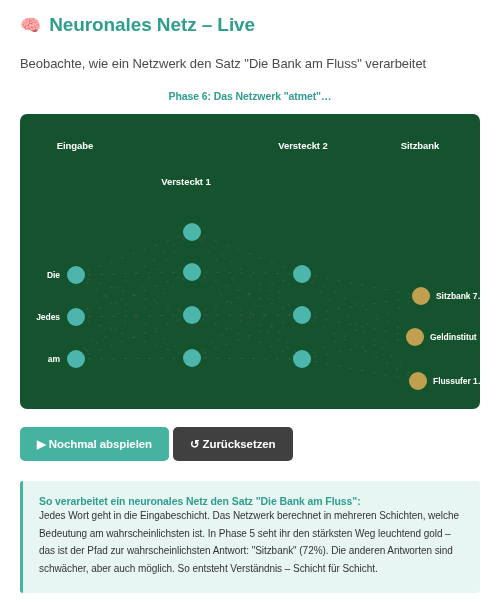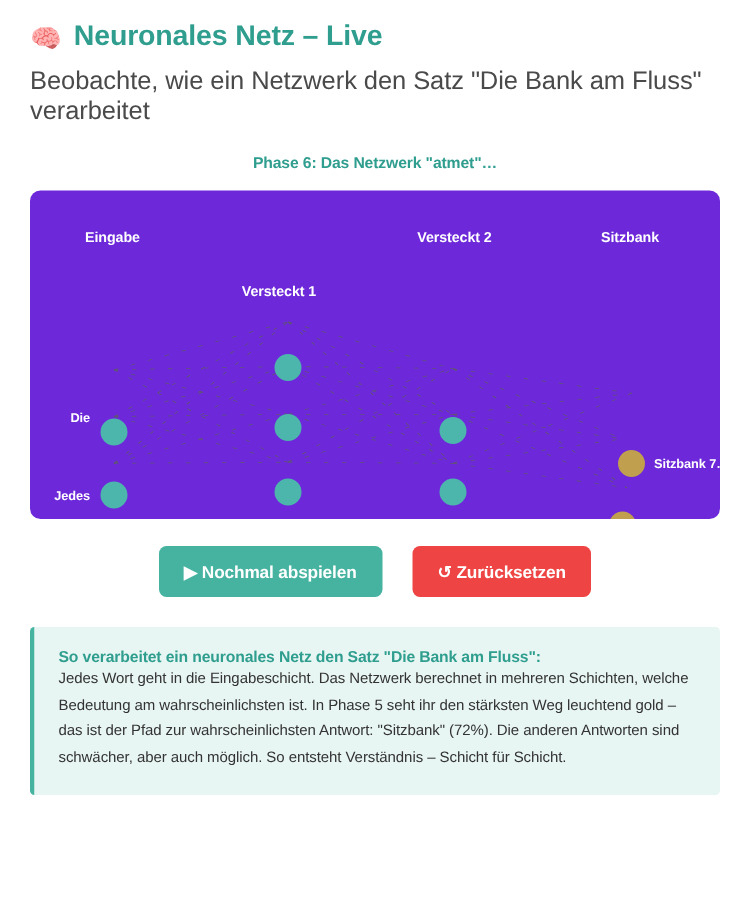--- a/index.html
+++ b/index.html
@@ -34,39 +34,39 @@
   }
   .page-title {
     font-size: 19px;
     font-weight: bold;
     color: #2f9e8f;
     letter-spacing: -0.1px;
     white-space: nowrap;
     text-align: center;
   }
   .subtitle {
-    margin-top: 8px;
-    font-size: 17px;
+    margin-top: 20px;
+    font-size: 13px;
     color: #4a4a4a;
     letter-spacing: -0.05px;
   }
   .phase-line {
     margin-top: 19px;
     text-align: center;
     font-size: 10.5px;
     font-weight: bold;
     color: #2f9e8f;
     letter-spacing: -0.1px;
   }
   
   .net-canvas {
     position: relative;
     margin-top: 12px;
-    height: 219px;
-    background: #6d28d9;
+    height: 295px;
+    background: #14532d;
     border-radius: 7px;
     overflow: hidden;
   }
   .net-canvas svg {
     position: absolute;
     inset: 0;
     width: 100%;
     height: 100%;
     display: block;
   }
@@ -94,38 +94,37 @@
     color: #ffffff;
     white-space: nowrap;
     transform: translateY(-50%);
     letter-spacing: -0.05px;
   }
   .node-label.left  { text-align: right; transform: translate(-100%, -50%); }
   .node-label.right { text-align: left; }
   
   .btn-row {
     display: flex;
-    justify-content: center;
-    gap: 20px;
+    gap: 4px;
     margin-top: 18px;
   }
   .btn {
     border: none;
     border-radius: 5px;
     color: #ffffff;
     font-family: "Liberation Sans", sans-serif;
     font-size: 11.5px;
     font-weight: bold;
     padding: 10px 17px;
     cursor: pointer;
     letter-spacing: -0.1px;
     white-space: nowrap;
   }
   .btn-replay { background: #45b3a0; }
-  .btn-reset  { background: #ef4444; }
+  .btn-reset  { background: #404040; }
   
   .explain {
     margin-top: 20px;
     background: #e8f6f3;
     border-left: 3px solid #45b3a0;
     border-radius: 3px;
     padding: 14px 16px 16px 16px;
   }
   .explain-title {
     font-size: 10.5px;
@@ -189,21 +188,21 @@
         <line x1="282" y1="245" x2="401" y2="182" stroke="#5e5e5e" stroke-width="0.7" stroke-dasharray="3 9" opacity="0.75"></line>
         <line x1="282" y1="245" x2="395" y2="223" stroke="#5e5e5e" stroke-width="0.7" stroke-dasharray="3 9" opacity="0.75"></line>
         <line x1="282" y1="245" x2="398" y2="267" stroke="#5e5e5e" stroke-width="0.7" stroke-dasharray="3 9" opacity="0.75"></line>
       </svg>
     <div id="net-nodes">
         <div class="layer-head" style="left: 55px;">Eingabe</div>
         <div class="layer-head" style="left: 166px; margin-top: 36px;">Versteckt 1</div>
         <div class="layer-head" style="left: 283px;">Versteckt 2</div>
         <div class="layer-head" style="left: 400px;">Sitzbank</div>
         <div class="node teal" style="left: 56px; top: 161px; width: 18px; height: 18px;"></div>
-        <div class="node-label left" style="top: 151px; left: 40px;">Die</div>
+        <div class="node-label left" style="top: 161px; left: 40px;">Die</div>
         <div class="node teal" style="left: 56px; top: 203px; width: 18px; height: 18px;"></div>
         <div class="node-label left" style="top: 203px; left: 40px;">Jedes</div>
         <div class="node teal" style="left: 56px; top: 245px; width: 18px; height: 18px;"></div>
         <div class="node-label left" style="top: 245px; left: 40px;">am</div>
         <div class="node teal" style="left: 172px; top: 118px; width: 18px; height: 18px;"></div>
         <div class="node teal" style="left: 172px; top: 158px; width: 18px; height: 18px;"></div>
         <div class="node teal" style="left: 172px; top: 201px; width: 18px; height: 18px;"></div>
         <div class="node teal" style="left: 172px; top: 244px; width: 18px; height: 18px;"></div>
         <div class="node teal" style="left: 282px; top: 160px; width: 18px; height: 18px;"></div>
         <div class="node teal" style="left: 282px; top: 201px; width: 18px; height: 18px;"></div>

